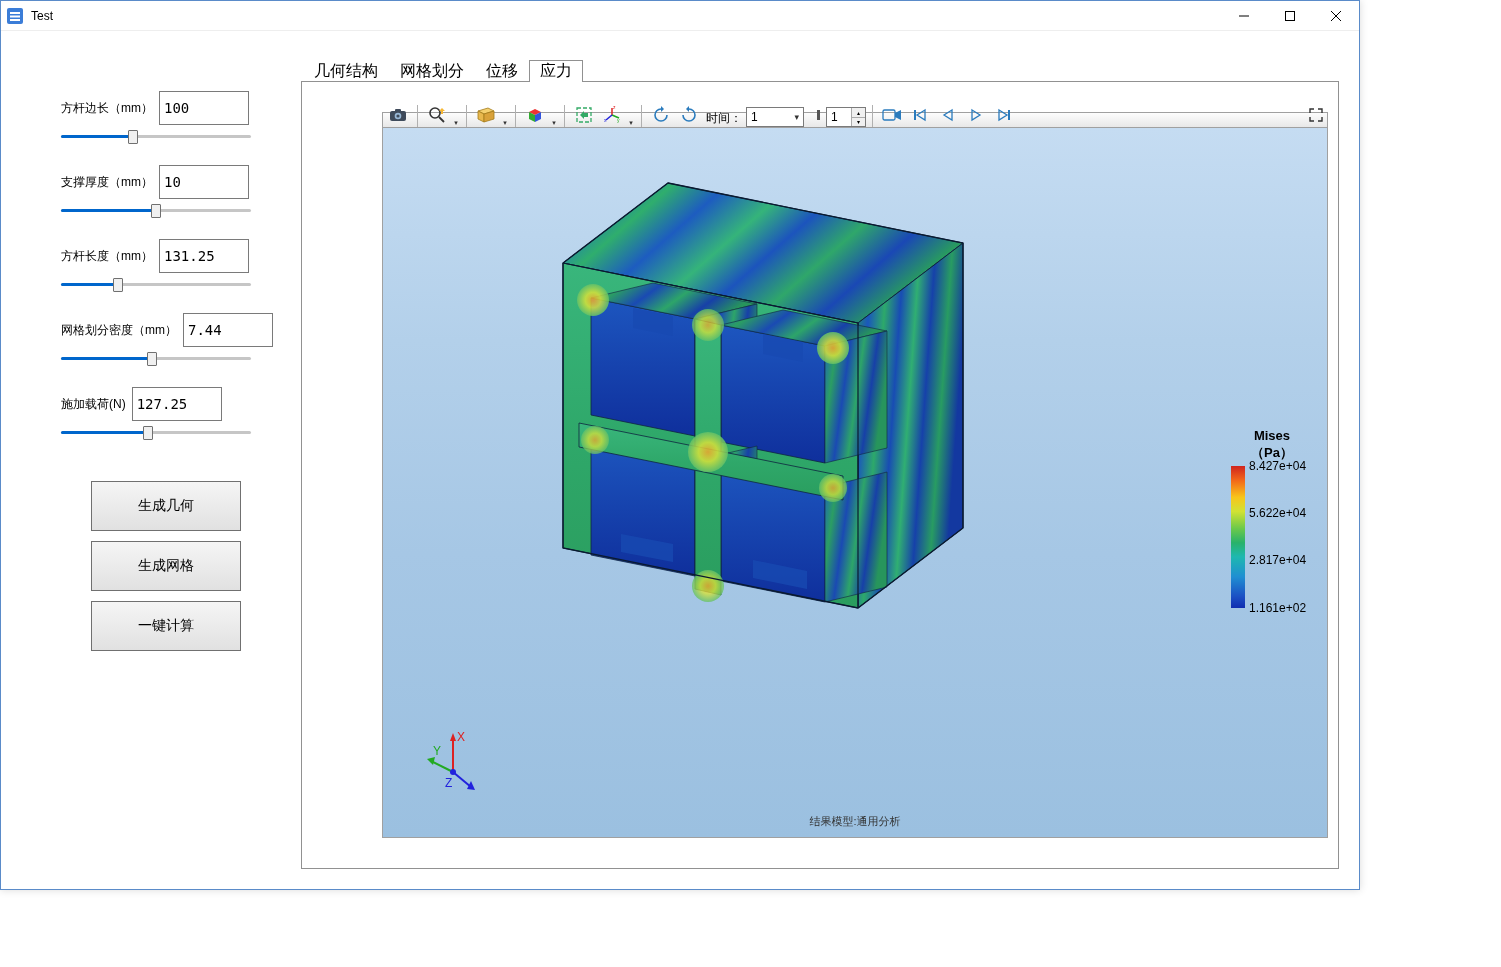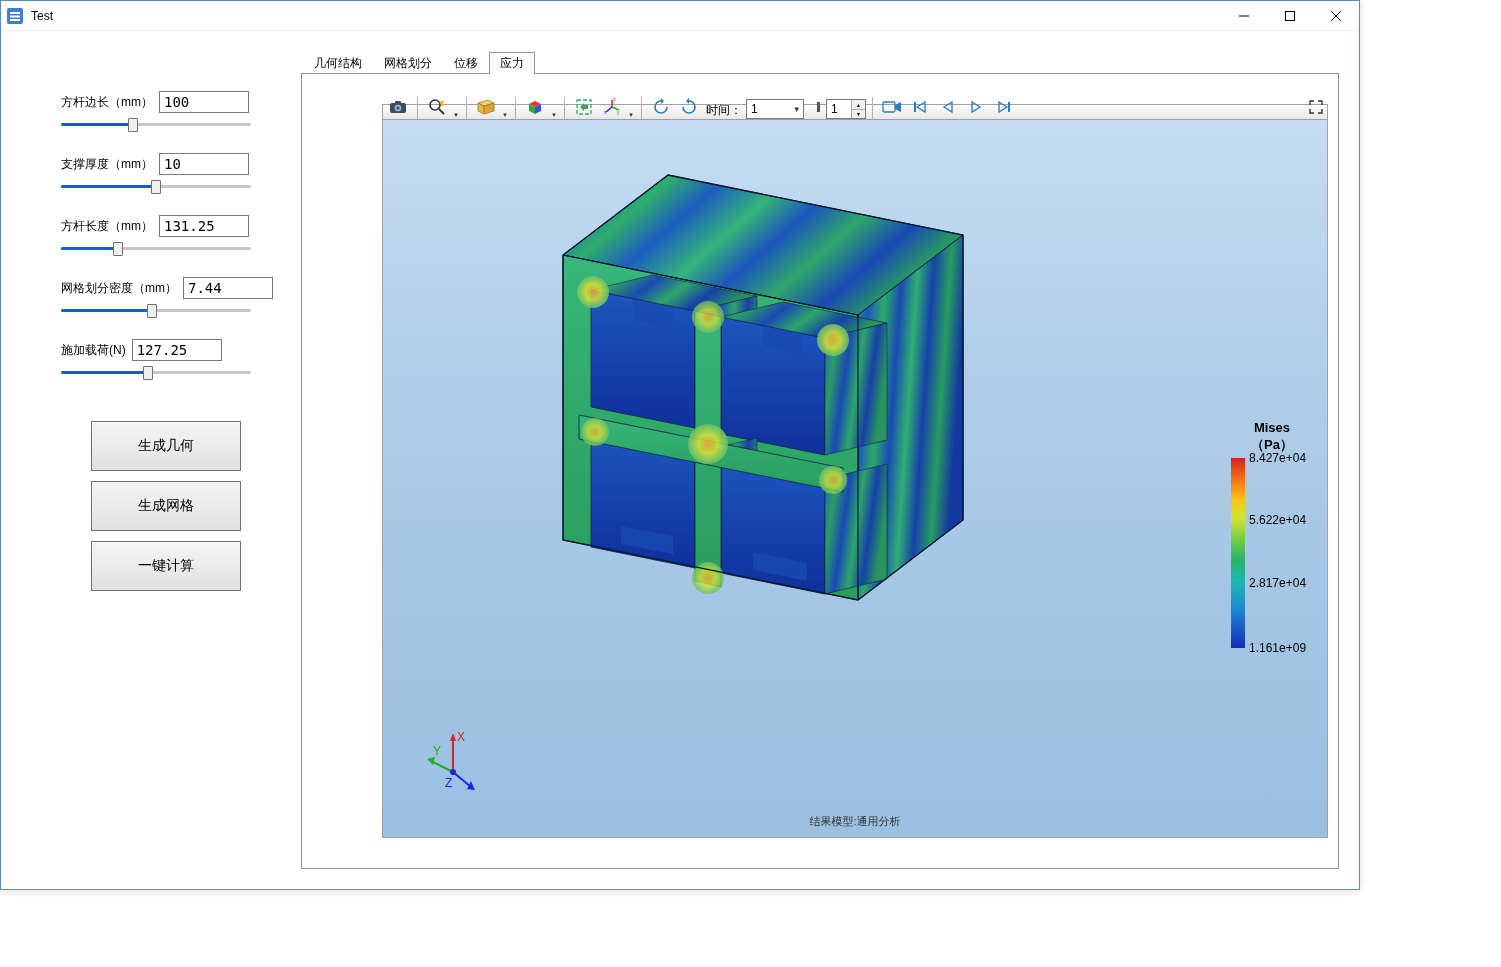--- a/index.html
+++ b/index.html
@@ -71,21 +71,21 @@
     align-items: center;
     gap: 6px;
     margin-bottom: 2px;
   }
   .param-label {
     font-size: 12px;
     white-space: nowrap;
   }
   .param-input {
     width: 90px;
-    height: 22px;
+    height: 34px;
     border: 1px solid #7a7a7a;
     font-family: Consolas, monospace;
     font-size: 14px;
     padding: 0 4px;
   }
   .param-slider {
     width: 190px;
     height: 18px;
     position: relative;
     margin-top: 2px;
@@ -132,22 +132,23 @@
   .action-buttons { padding-top: 10px; }
   
   .right-panel {
     flex: 1;
     display: flex;
     flex-direction: column;
   }
   .tabs-row {
     display: flex;
     height: 22px;
-    font-size: 12px;
+    font-size: 16px;
     padding-left: 2px;
+    margin-top: 8px;
   }
   .tab {
     height: 22px;
     padding: 0 10px;
     border: 1px solid transparent;
     border-bottom: none;
     display: flex;
     align-items: center;
     cursor: pointer;
     position: relative;
@@ -293,21 +294,21 @@
     position: absolute;
     right: 10px;
     top: 300px;
     width: 90px;
     text-align: center;
     font-size: 13px;
   }
   .legend-title { margin-bottom: 4px; line-height: 1.3; font-weight: bold; }
   .legend-bar {
     width: 14px;
-    height: 190px;
+    height: 142px;
     margin: 4px auto 0 4px;
     background: linear-gradient(to bottom,
       #d0241e 0%,
       #f2671a 10%,
       #f8c51a 22%,
       #d1e234 32%,
       #6cc94a 44%,
       #29b26a 54%,
       #1eb8b0 64%,
       #1f8fd2 78%,
@@ -671,21 +672,21 @@
 
             <div class="legend">
               <div class="legend-title">
                 <span>Mises</span><br>
                 <span>（Pa）</span>
               </div>
               <div class="legend-bar" id="legend-bar">
                   <span class="tick" style="top: 0%;">8.427e+04</span>
                   <span class="tick" style="top: 33%;">5.622e+04</span>
                   <span class="tick" style="top: 66%;">2.817e+04</span>
-                  <span class="tick" style="top: 100%;">1.161e+09</span>
+                  <span class="tick" style="top: 100%;">1.161e+02</span>
                 </div>
             </div>
 
             <div class="caption">结果模型:通用分析</div>
           </div>
         </div>
       </div>
     </div>
   </div>
 </div>

